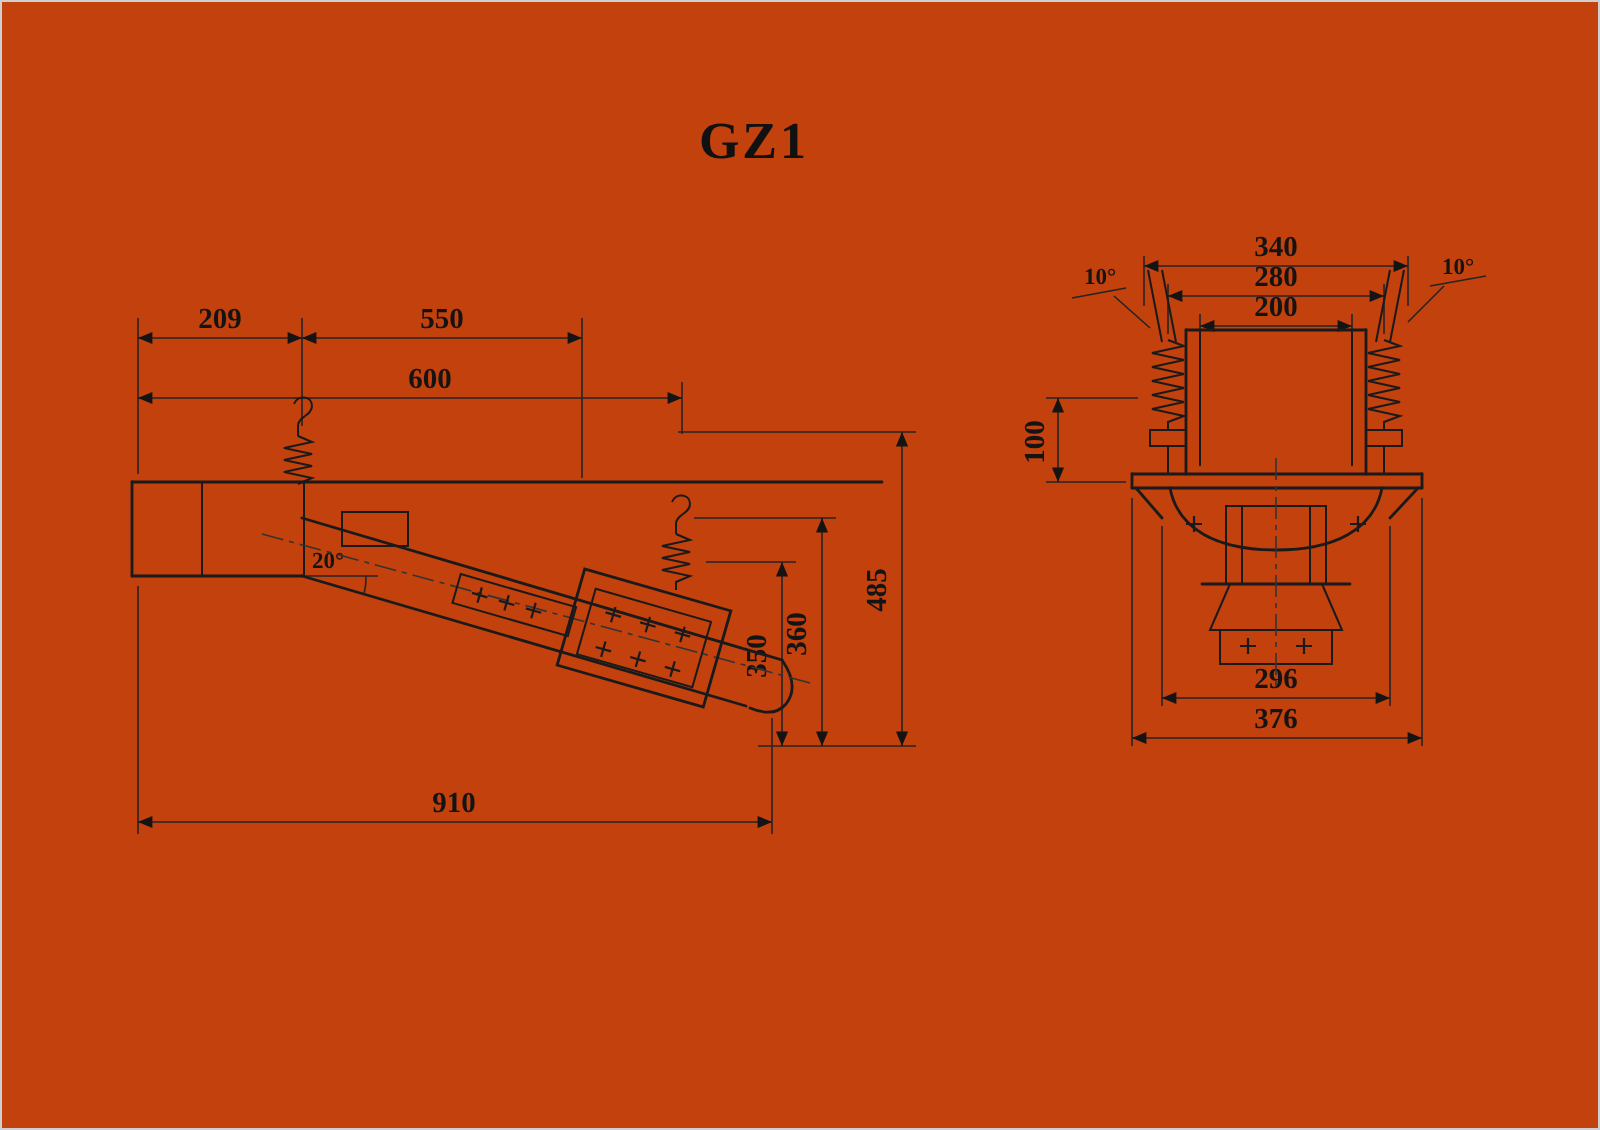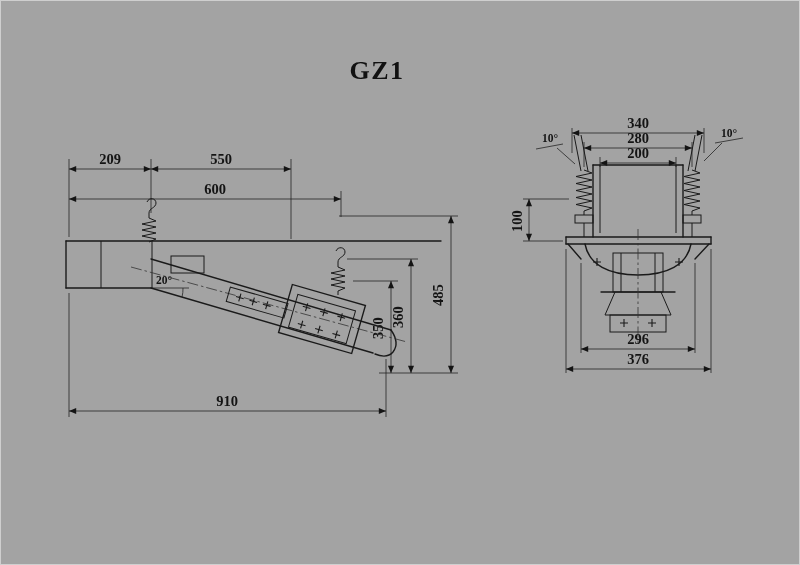--- a/index.html
+++ b/index.html
@@ -1,16 +1,16 @@
 <!DOCTYPE html>
 <html><head>
 <meta charset="utf-8">
 <style>
   html,body{margin:0;padding:0;background:#fff;}
-  .canvas{position:relative;width:798px;height:563px;background:#a3a3a3;border:1px solid #cfcfcf;overflow:hidden;text-decoration:underline;}
+  .canvas{position:relative;width:798px;height:563px;background:#c2410c;border:1px solid #cfcfcf;overflow:hidden;text-decoration:underline;}
   svg{display:block;}
   .b{stroke:#1a1a1a;stroke-width:1.4;fill:none;stroke-linecap:round;}
   .m{stroke:#1a1a1a;stroke-width:1;fill:none;}
   .t{stroke:#242424;stroke-width:0.8;fill:none;}
   .cl{stroke:#333;stroke-width:0.8;fill:none;stroke-dasharray:11 3 2.5 3;}
   .plus{stroke:#1a1a1a;stroke-width:1.1;fill:none;}
   .dim-text{font-family:"Liberation Serif","DejaVu Serif",serif;font-size:14.5px;font-weight:bold;fill:#141414;}
   .small-text{font-family:"Liberation Serif","DejaVu Serif",serif;font-size:11.5px;font-weight:bold;fill:#141414;}
   .title-text{font-family:"Liberation Serif","DejaVu Serif",serif;font-size:26px;font-weight:bold;letter-spacing:1.5px;fill:#111;}
 </style>

